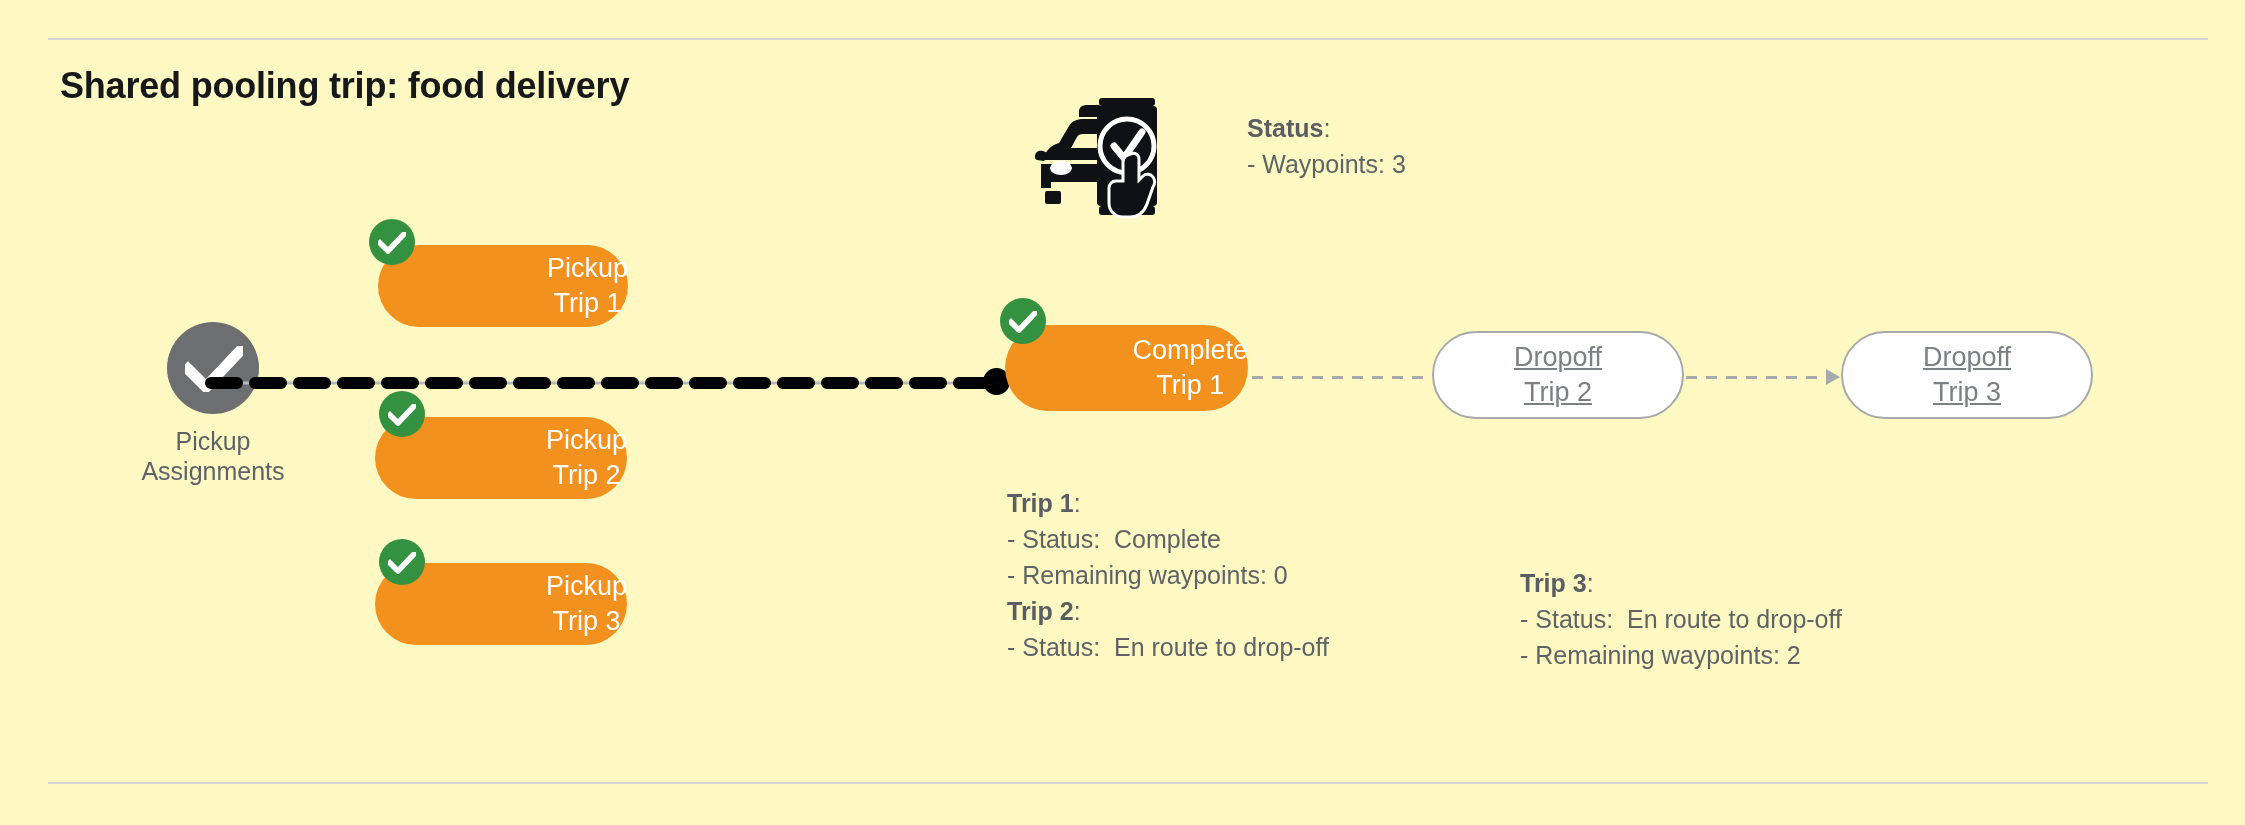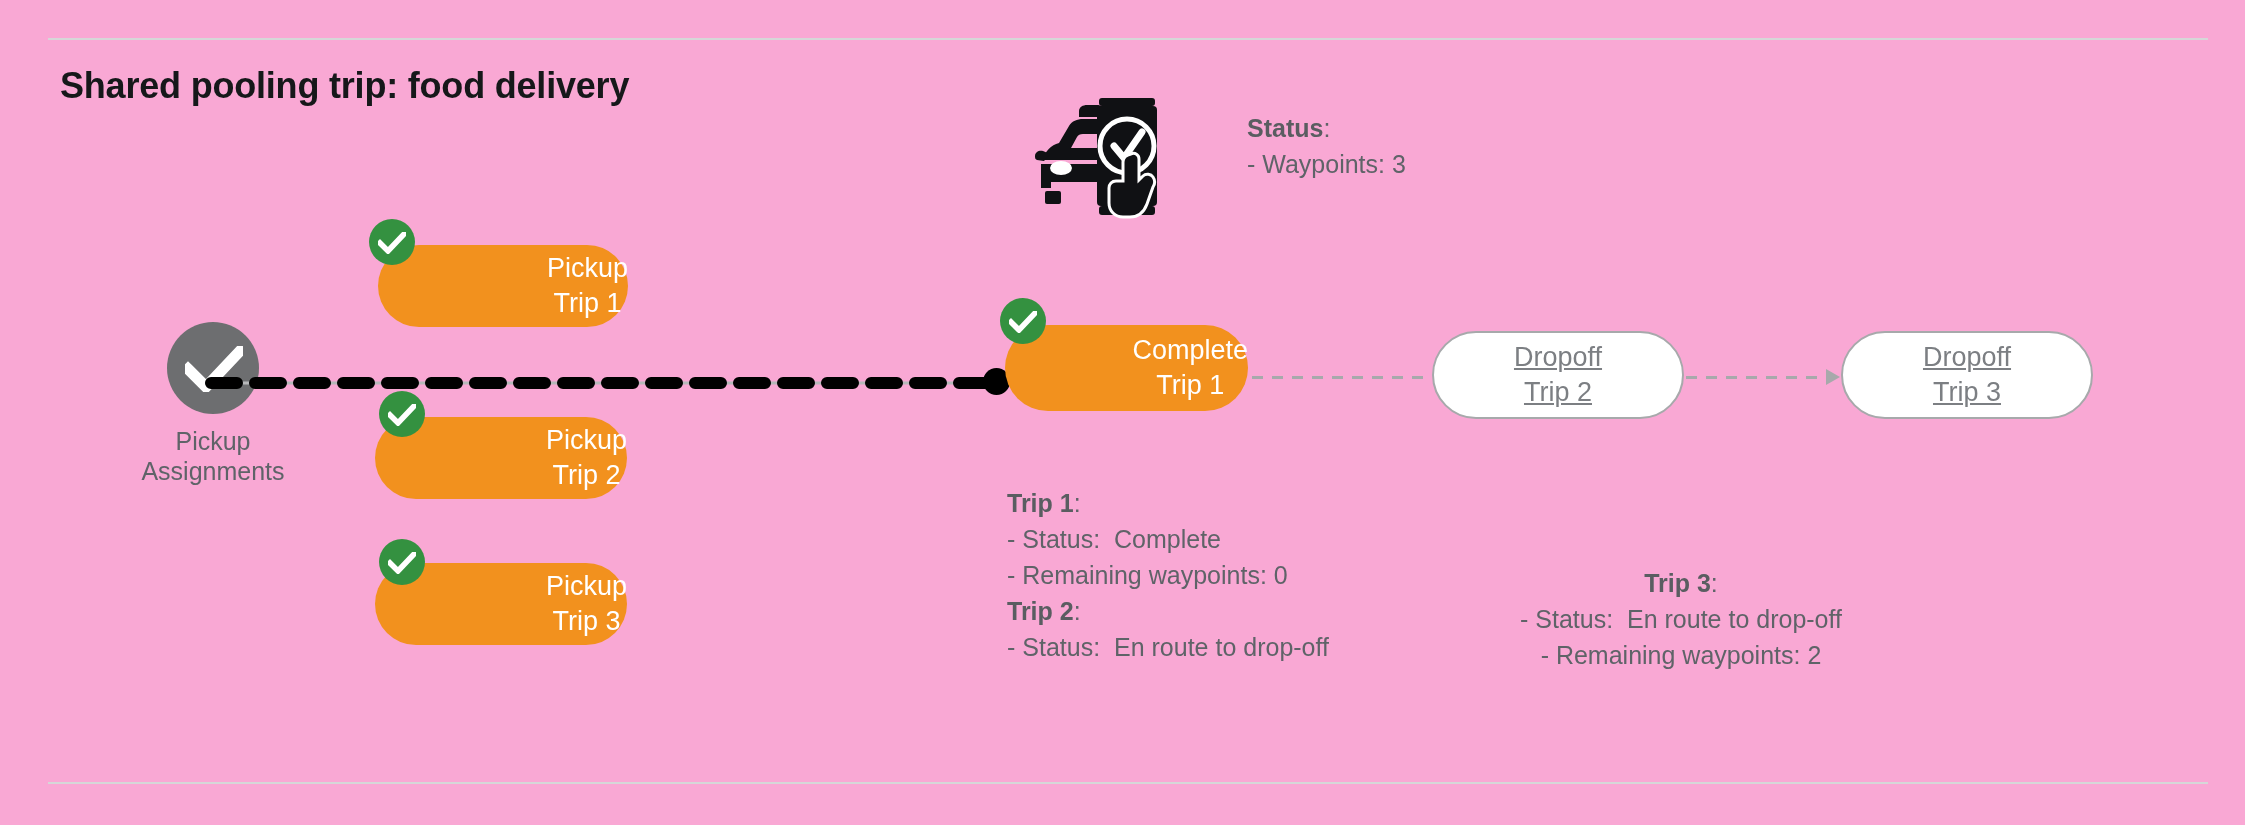--- a/index.html
+++ b/index.html
@@ -12,21 +12,21 @@
     height: 825px;
     font-family: "Liberation Sans", "DejaVu Sans", sans-serif;
     position: relative;
     overflow: hidden;
   }
 
   
   .slide {
     position: absolute;
     inset: 0;
-    background: #f9a8d4;
+    background: #fef9c3;
   }
 
   .divider {
     position: absolute;
     left: 48px;
     width: 2160px;
     height: 2px;
     background: #d6d7d8;
   }
   .divider.top    { top: 38px; }
@@ -284,19 +284,19 @@
   </div>
 
   <div class="info-block" style="left:1007px; top:485px;">
     <div><span class="h">Trip 1</span><span>:</span></div>
     <div class="row"><span>- Status:</span>&nbsp;&nbsp;<span>Complete</span></div>
     <div class="row"><span>- Remaining waypoints:</span>&nbsp;<span>0</span></div>
     <div><span class="h">Trip 2</span><span>:</span></div>
     <div class="row"><span>- Status:</span>&nbsp;&nbsp;<span>En route to drop-off</span></div>
   </div>
 
-  <div class="info-block" style="left:1520px; top:565px;text-align:center;">
+  <div class="info-block" style="left:1520px; top:565px;">
     <div><span class="h">Trip 3</span><span>:</span></div>
     <div class="row"><span>- Status:</span>&nbsp;&nbsp;<span>En route to drop-off</span></div>
     <div class="row"><span>- Remaining waypoints:</span>&nbsp;<span>2</span></div>
   </div>
 
 </div>
 
 </body></html>

